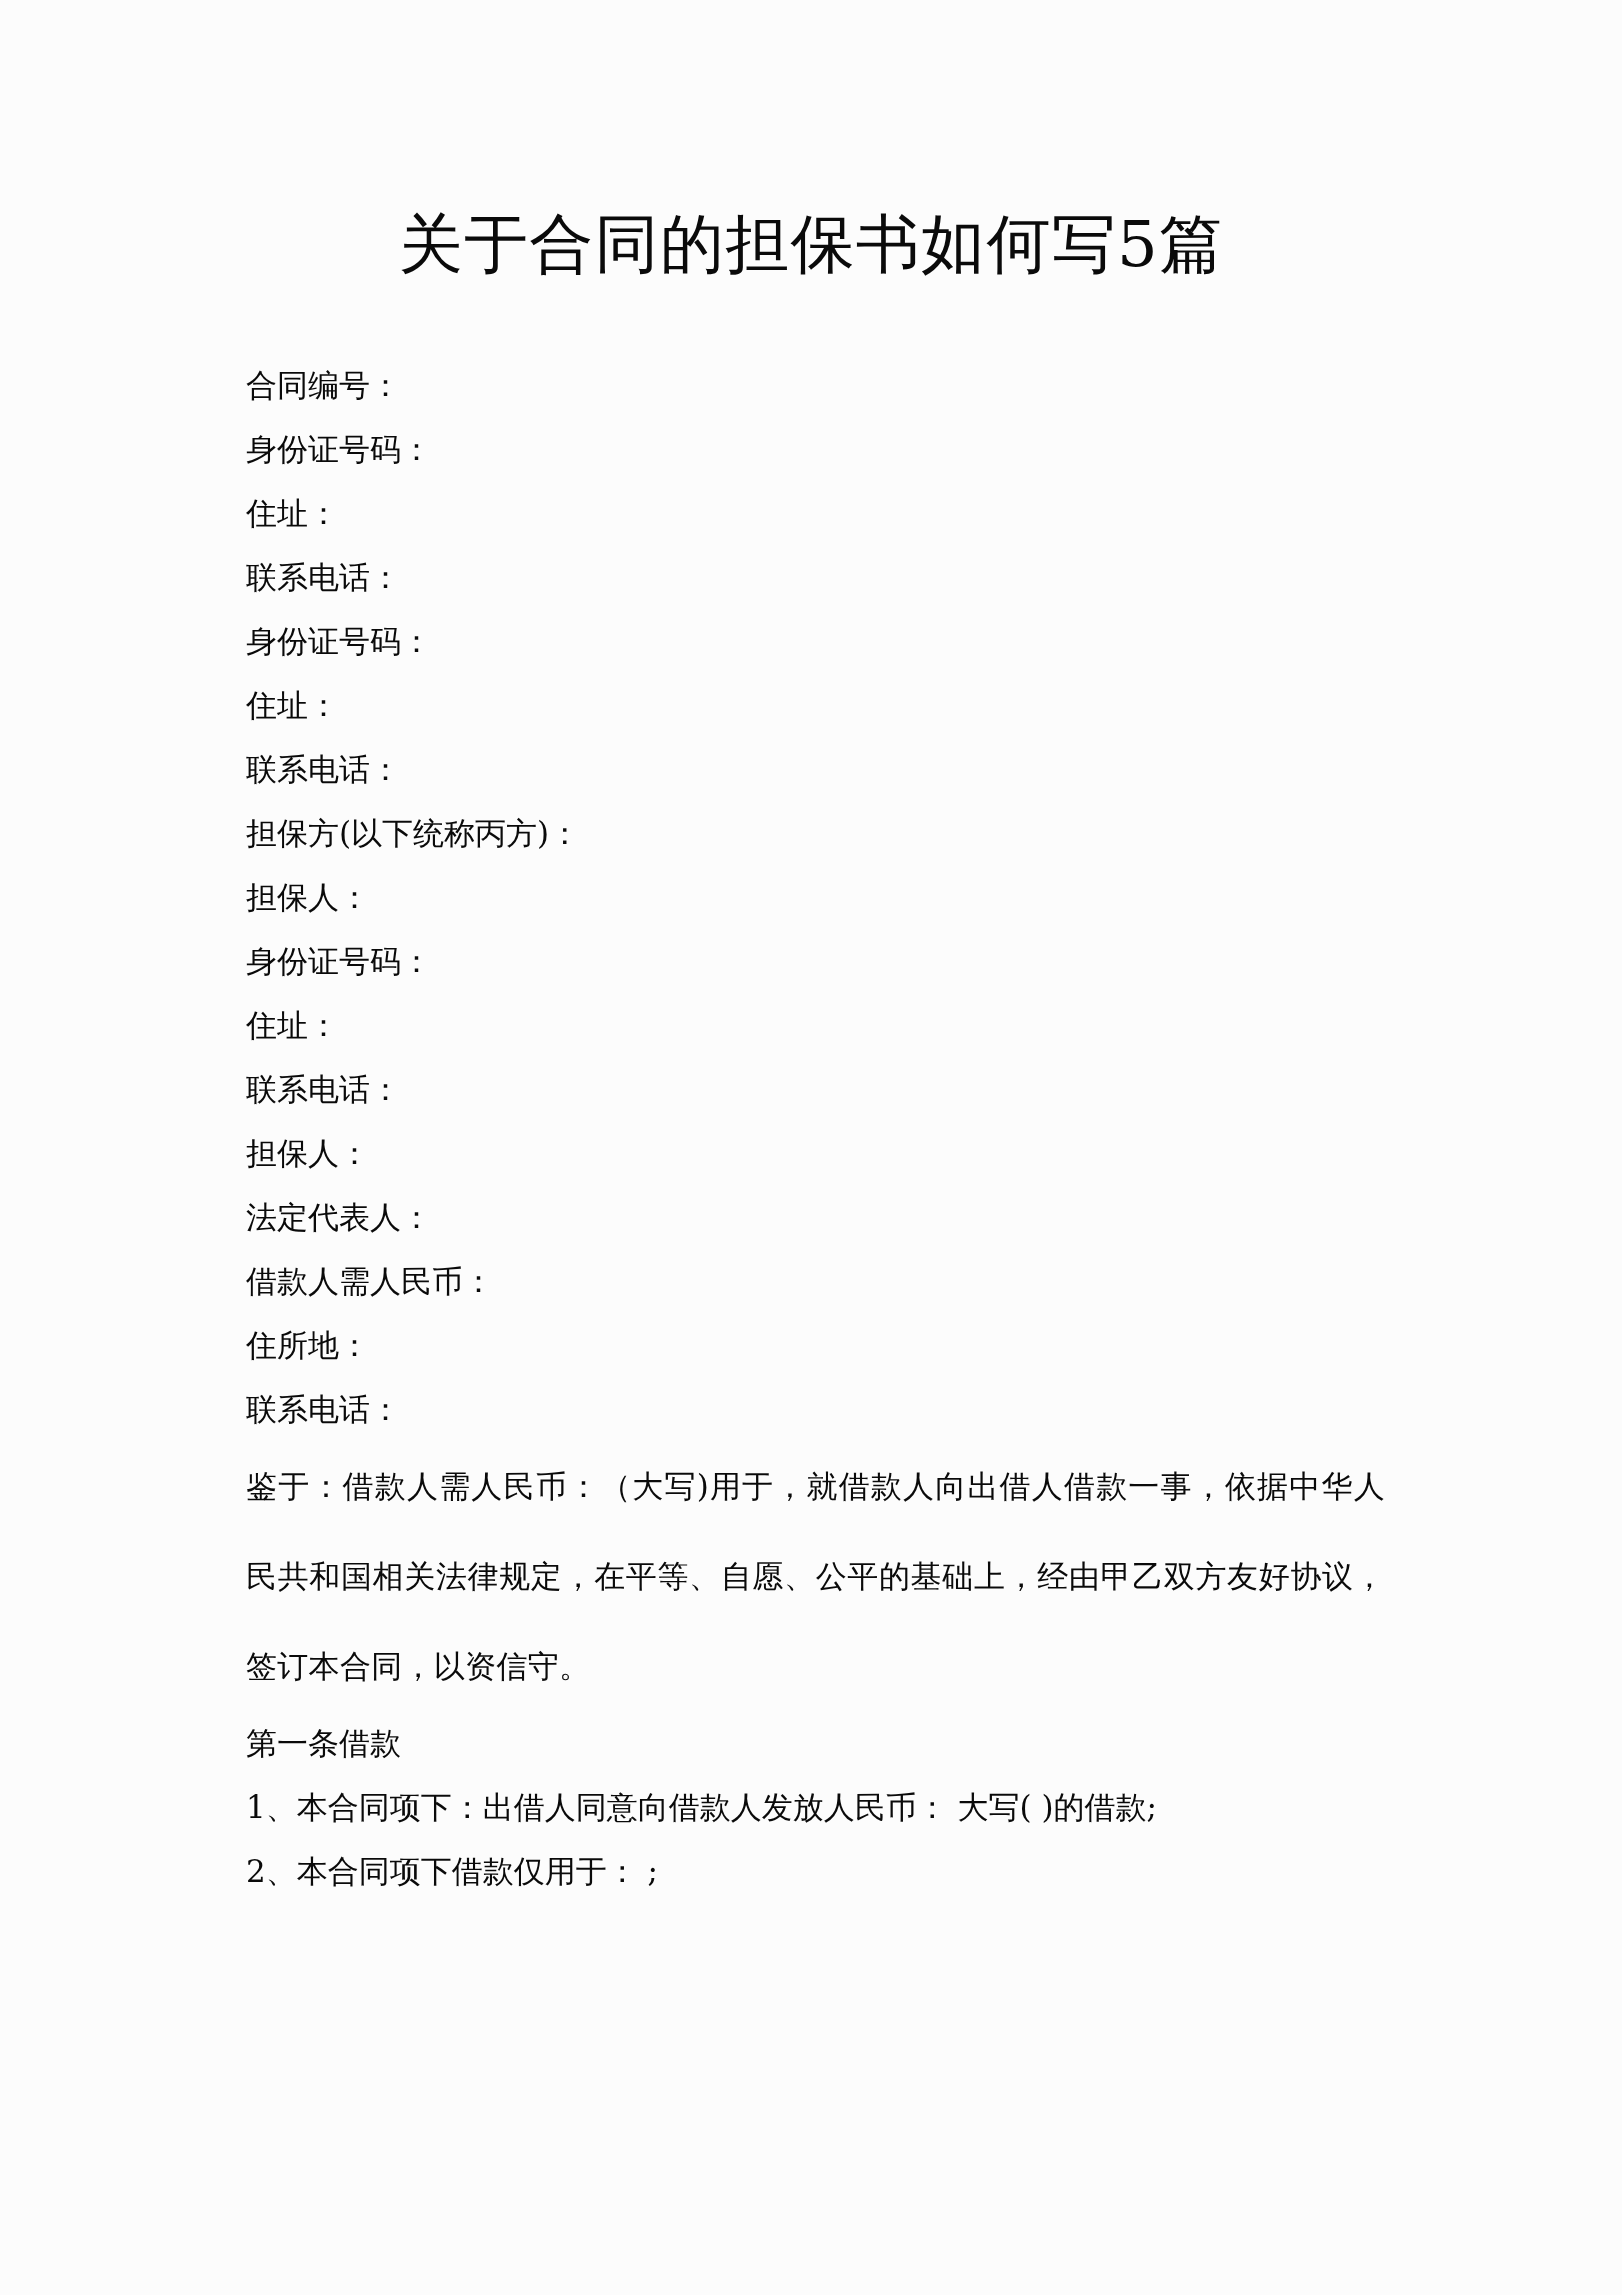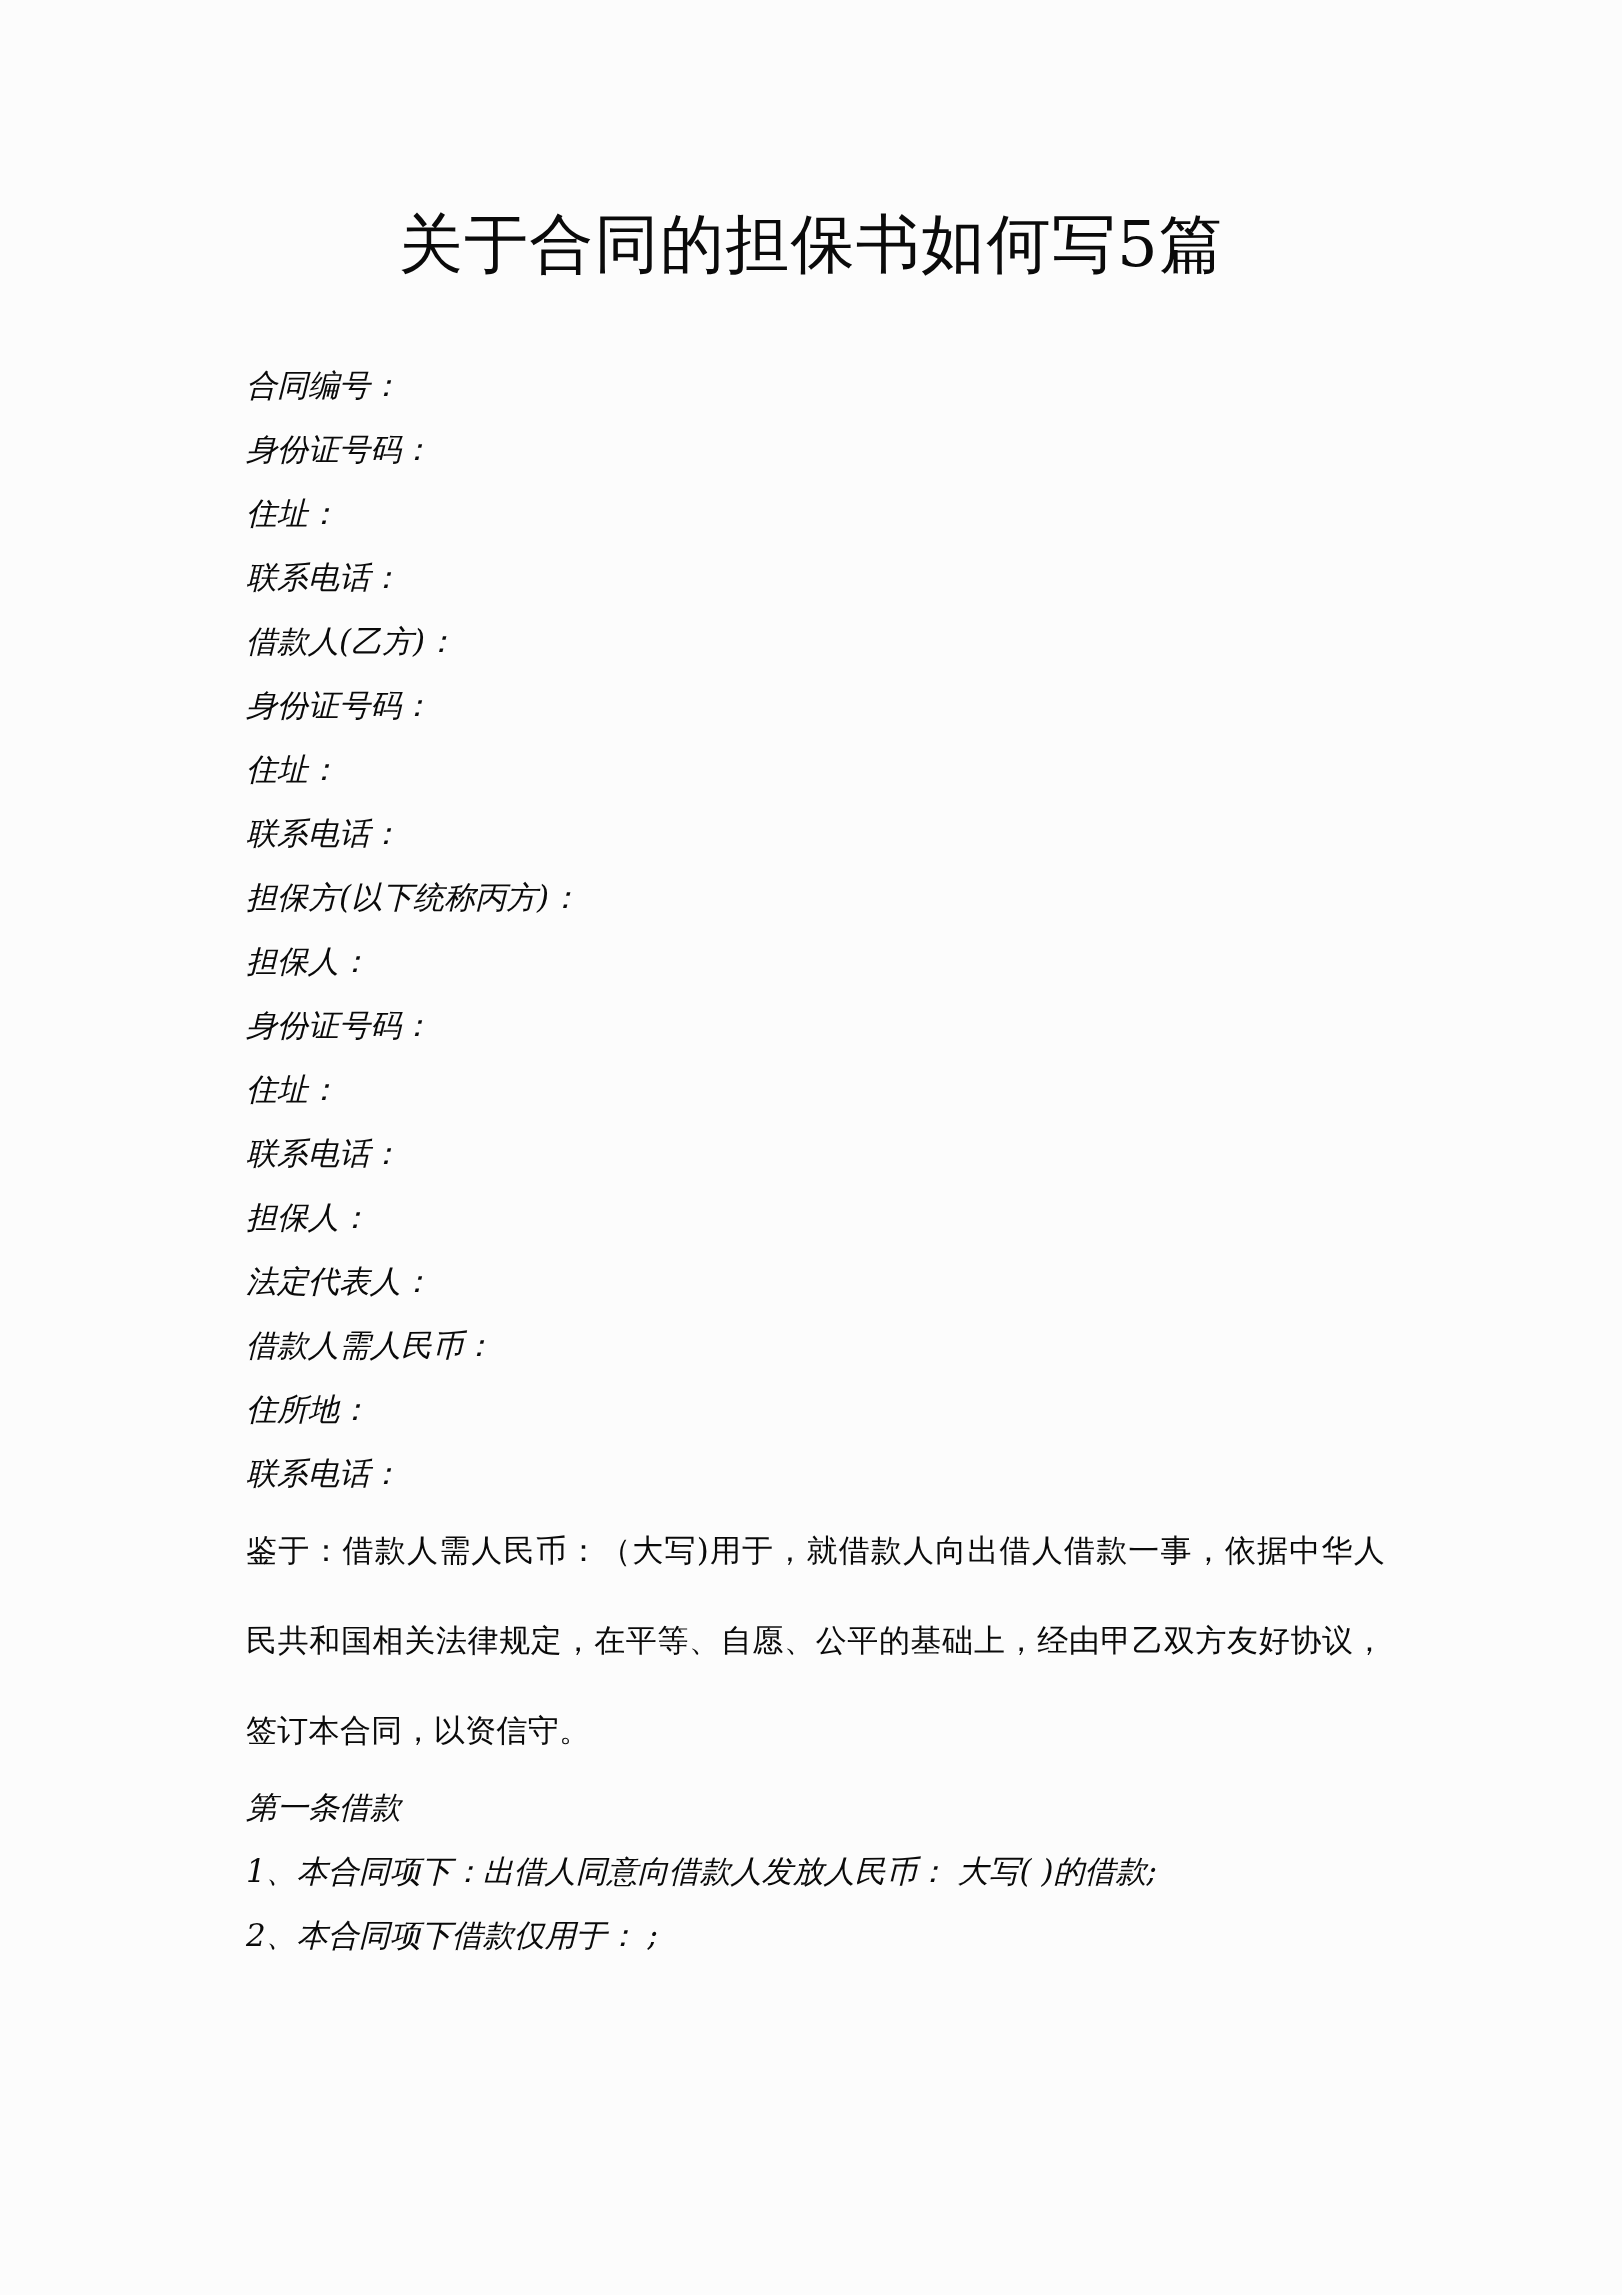--- a/index.html
+++ b/index.html
@@ -40,21 +40,20 @@
       left: 246px;
       top: 347px;
       width: 1139px;
     }
     .line {
       font-size: 31px;
       line-height: 64px;
       height: 64px;
       white-space: nowrap;
       margin: 0;
-      font-style: italic;
     }
     .para {
       font-size: 31px;
       line-height: 90px;
       margin: 0;
       text-align: justify;
       text-align-last: left;
       width: 1139px;
       letter-spacing: 0.3px;
     }
@@ -63,21 +62,20 @@
 <body>
 
 <div class="page">
   <h1 class="title">关于合同的担保书如何写5篇</h1>
 
   <div class="body">
     <p class="line">合同编号：</p>
     <p class="line">身份证号码：</p>
     <p class="line">住址：</p>
     <p class="line">联系电话：</p>
-    <p class="line">借款人(乙方)：</p>
     <p class="line">身份证号码：</p>
     <p class="line">住址：</p>
     <p class="line">联系电话：</p>
     <p class="line">担保方(以下统称丙方)：</p>
     <p class="line">担保人：</p>
     <p class="line">身份证号码：</p>
     <p class="line">住址：</p>
     <p class="line">联系电话：</p>
     <p class="line">担保人：</p>
     <p class="line">法定代表人：</p>

